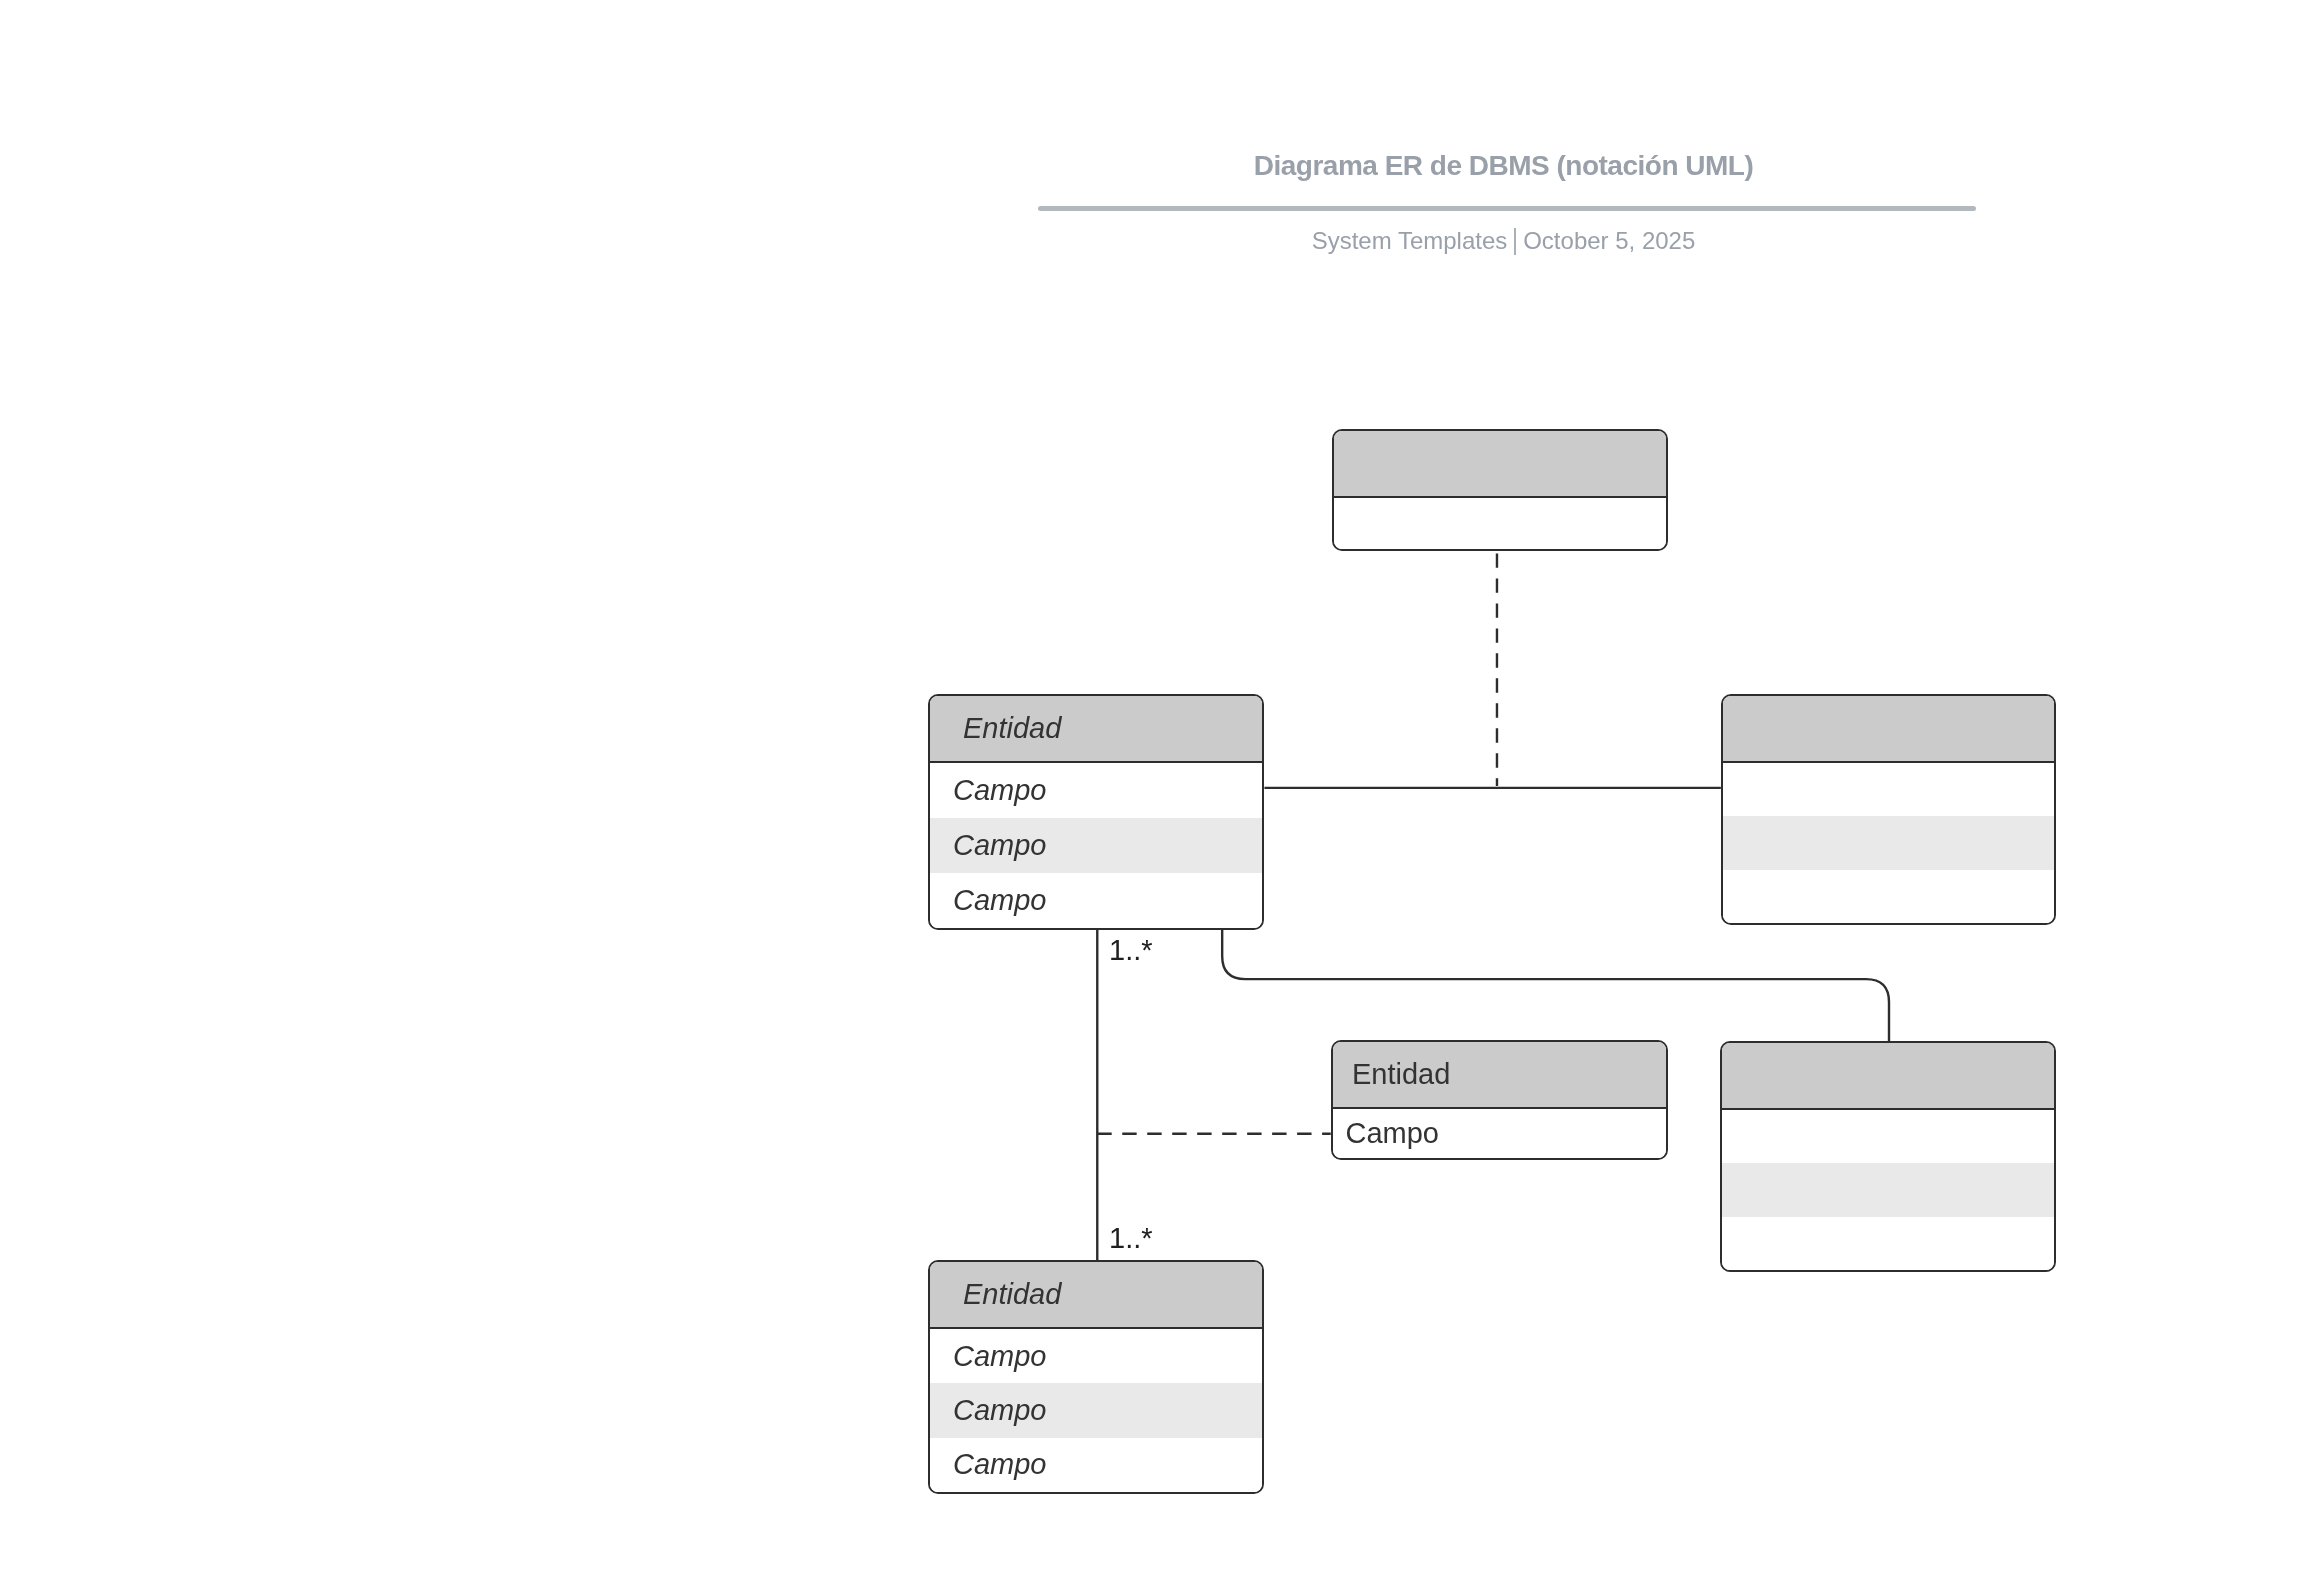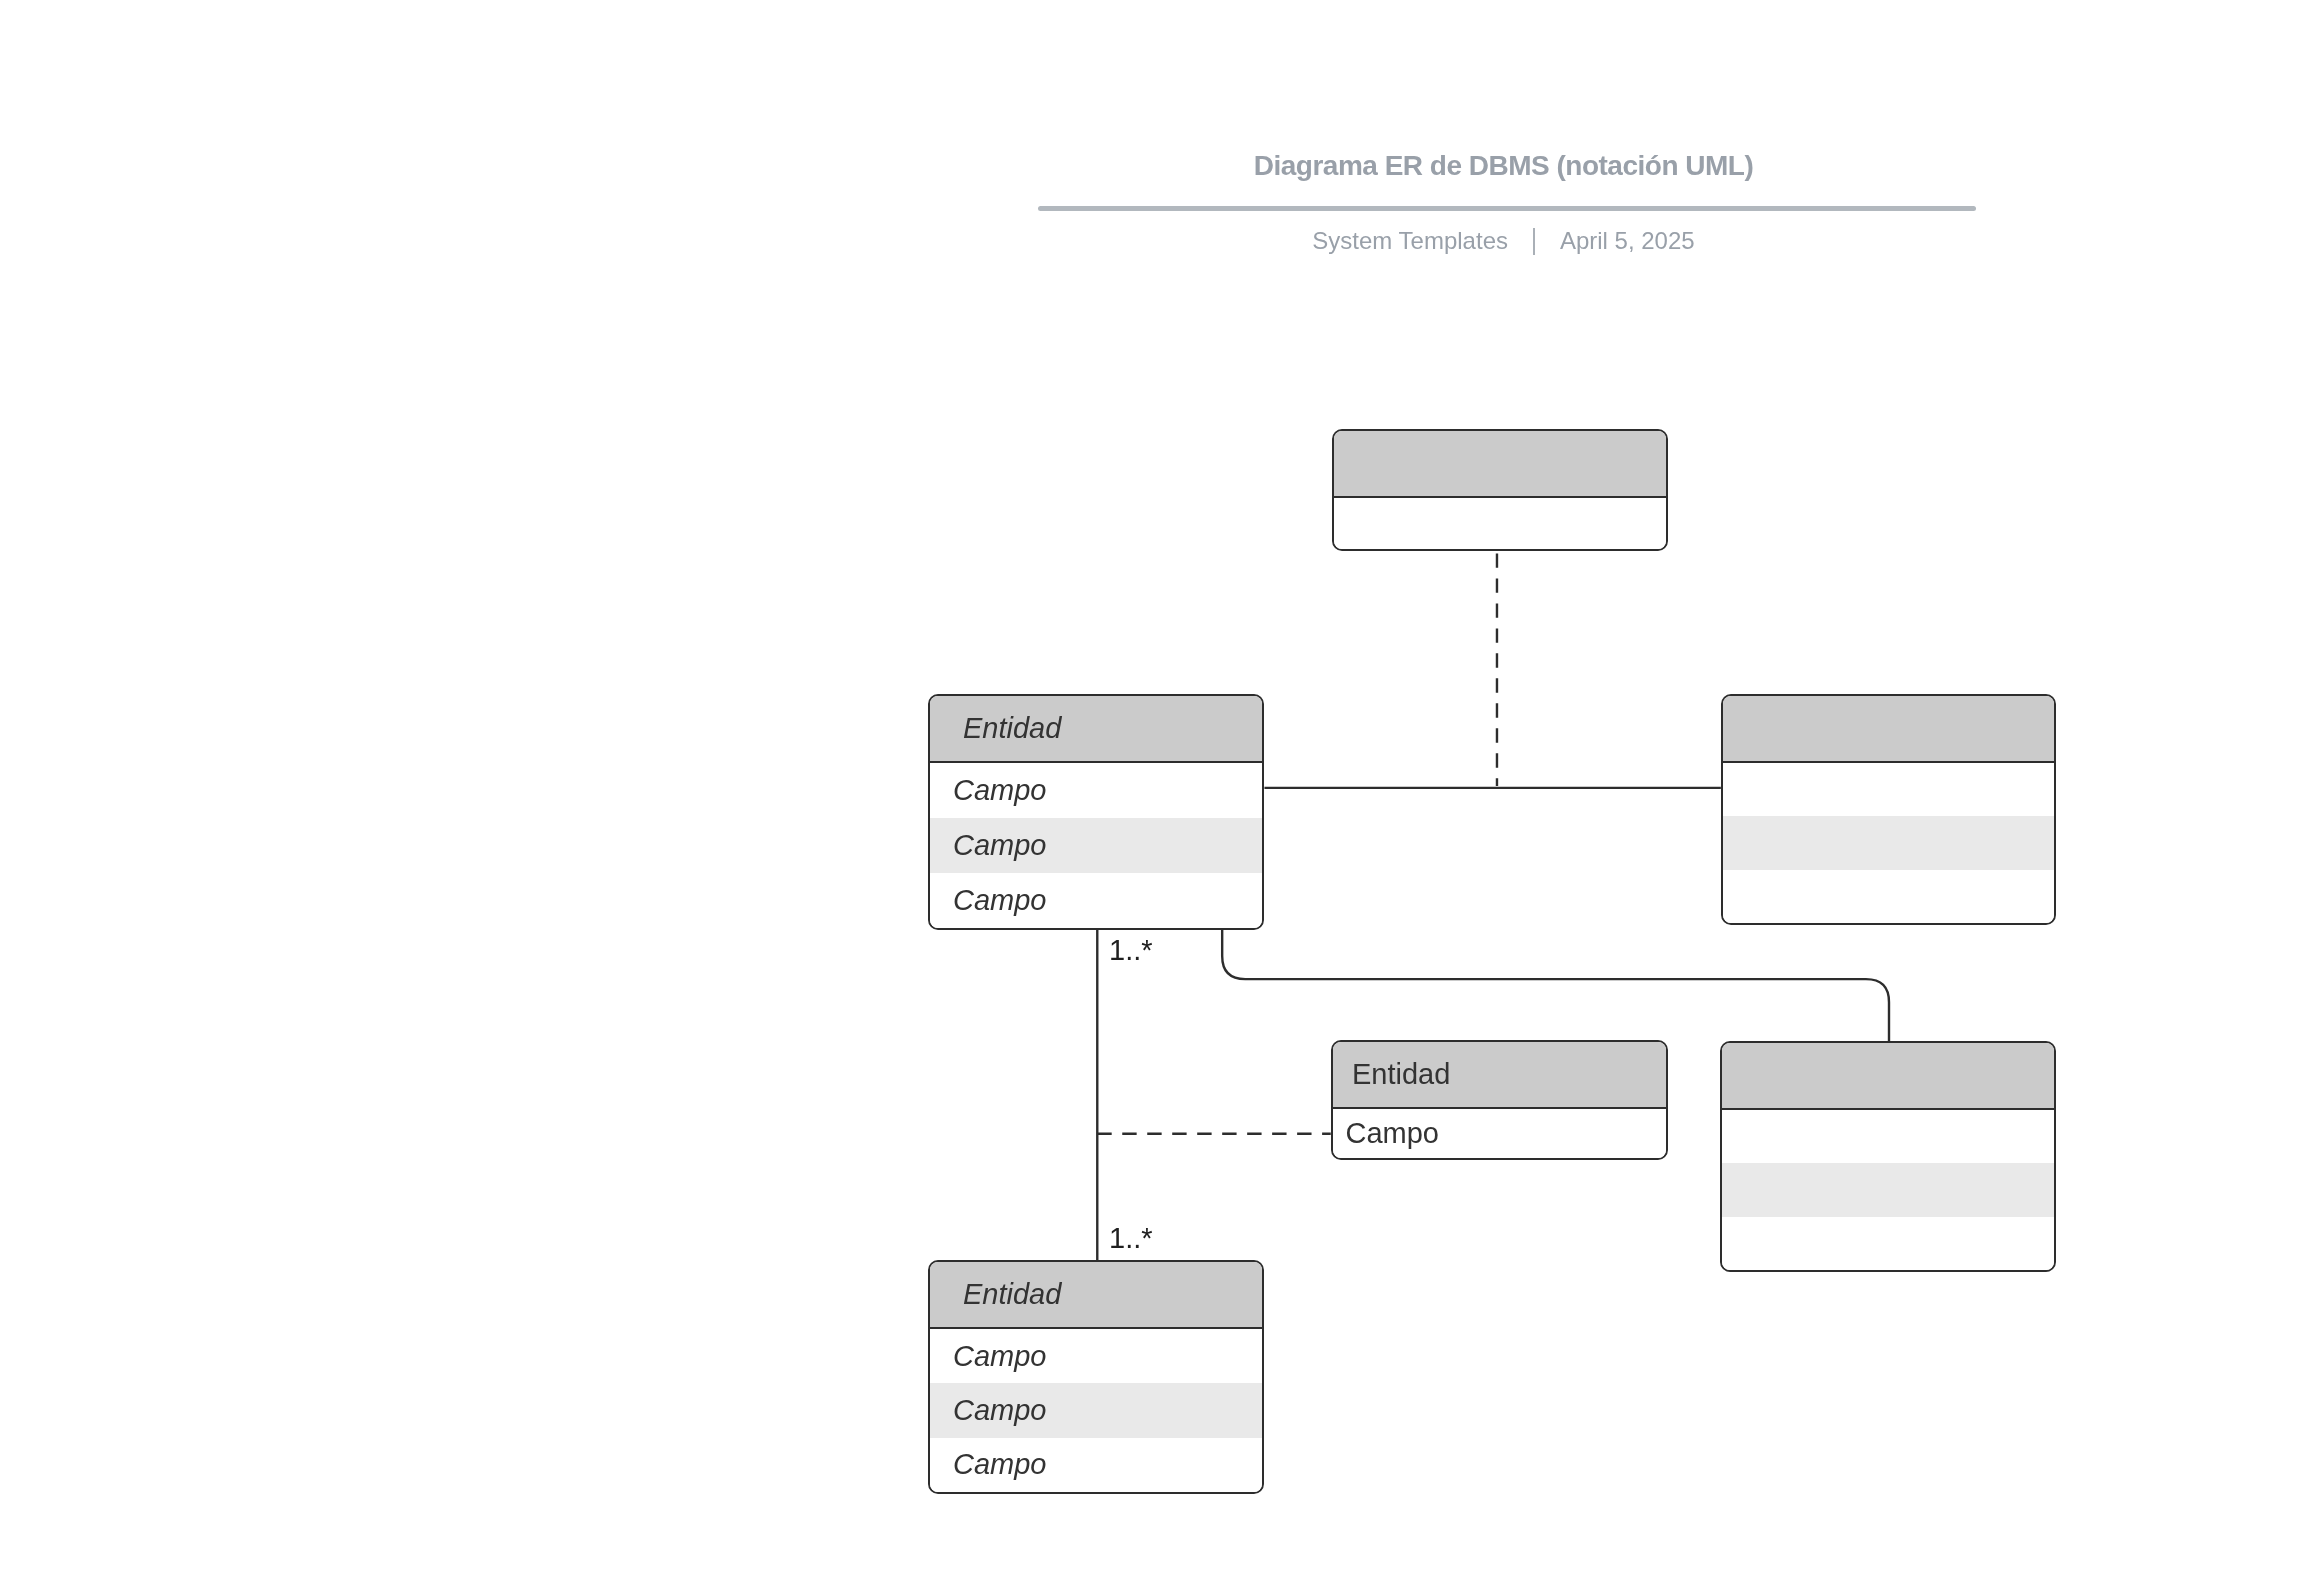--- a/index.html
+++ b/index.html
@@ -38,21 +38,21 @@
     border-radius: 2.9px;
   }
   .doc-subtitle {
     position: absolute;
     left: 1119px;
     top: 227px;
     width: 769px;
     display: flex;
     align-items: center;
     justify-content: center;
-    gap: 25px;
+    gap: 7px;
     font-size: 24px;
     color: #99a0a9;
   }
   .subtitle-divider {
     width: 1.9px;
     height: 27px;
     background: #aab0b7;
   }
 
   
@@ -129,21 +129,21 @@
   #multiplicity-lower { left: 1109px; top: 1222px; }
 </style>
 </head>
 <body>
 
 <div class="doc-title">Diagrama ER de DBMS (notación UML)</div>
 <div class="title-underline"></div>
 <div class="doc-subtitle">
   <span>System Templates</span>
   <span class="subtitle-divider"></span>
-  <span>April 5, 2025</span>
+  <span>October 5, 2025</span>
 </div>
 
 <svg class="connectors" viewBox="0 0 2400 1660" xmlns="http://www.w3.org/2000/svg">
 
   <path class="conn" d="M 1316 820 L 1791 820"></path>
 
   <path class="conn dashed" d="M 1558 576 L 1558 818"></path>
 
   <path class="conn" d="M 1142 968 L 1142 1312"></path>
 

